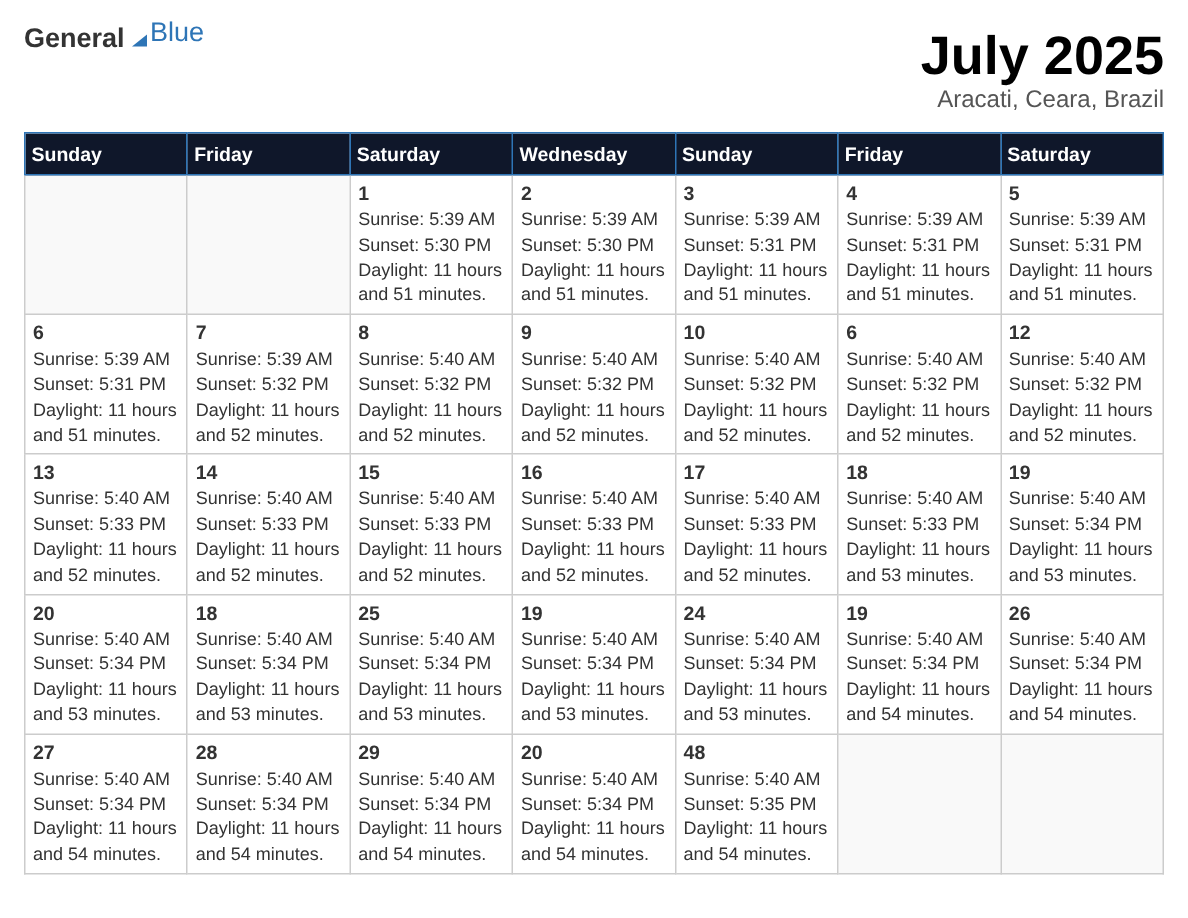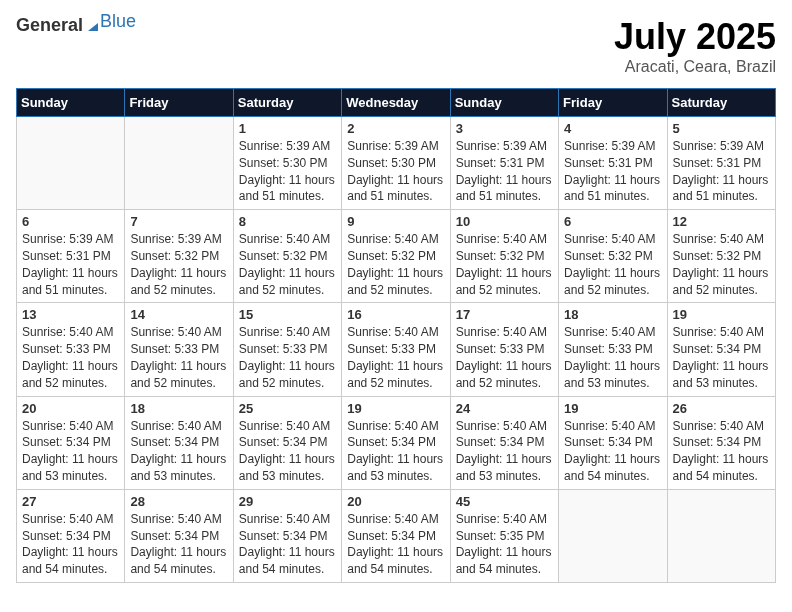--- a/index.html
+++ b/index.html
@@ -228,20 +228,20 @@
         </td>
         <td>
           <div class="day-number">29</div>
           <div class="day-info">Sunrise: 5:40 AM<br>Sunset: 5:34 PM<br>Daylight: 11 hours and 54 minutes.</div>
         </td>
         <td>
           <div class="day-number">20</div>
           <div class="day-info">Sunrise: 5:40 AM<br>Sunset: 5:34 PM<br>Daylight: 11 hours and 54 minutes.</div>
         </td>
         <td>
-          <div class="day-number">45</div>
+          <div class="day-number">48</div>
           <div class="day-info">Sunrise: 5:40 AM<br>Sunset: 5:35 PM<br>Daylight: 11 hours and 54 minutes.</div>
         </td>
         <td class="empty"></td>
         <td class="empty"></td>
       </tr>
     </tbody>
 </table>
 
 </body></html>

